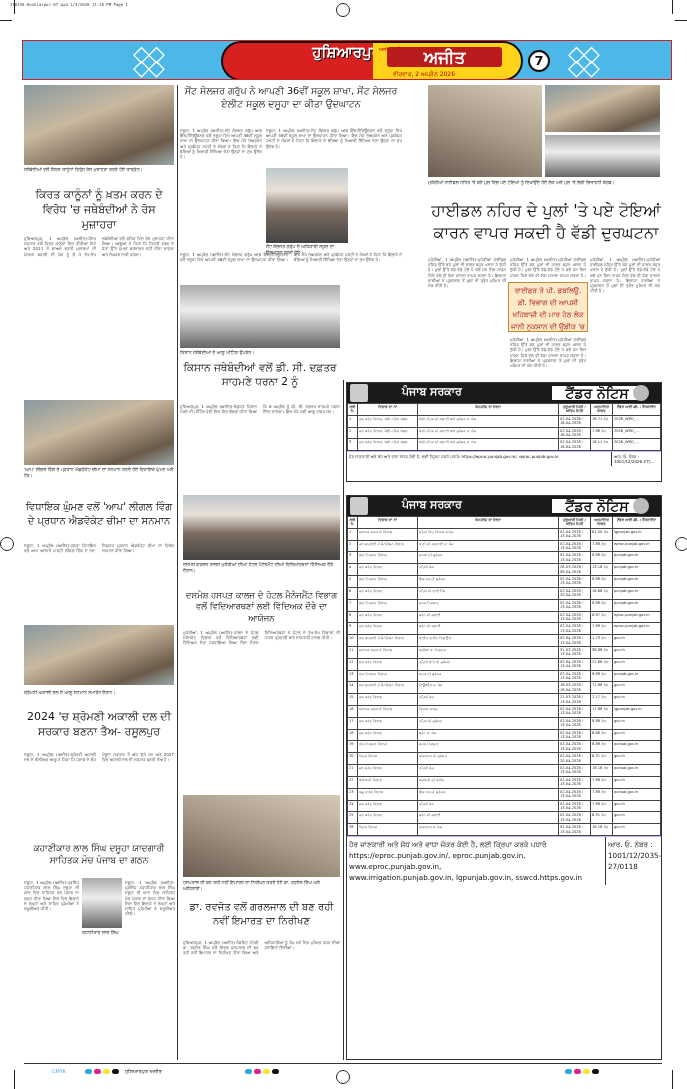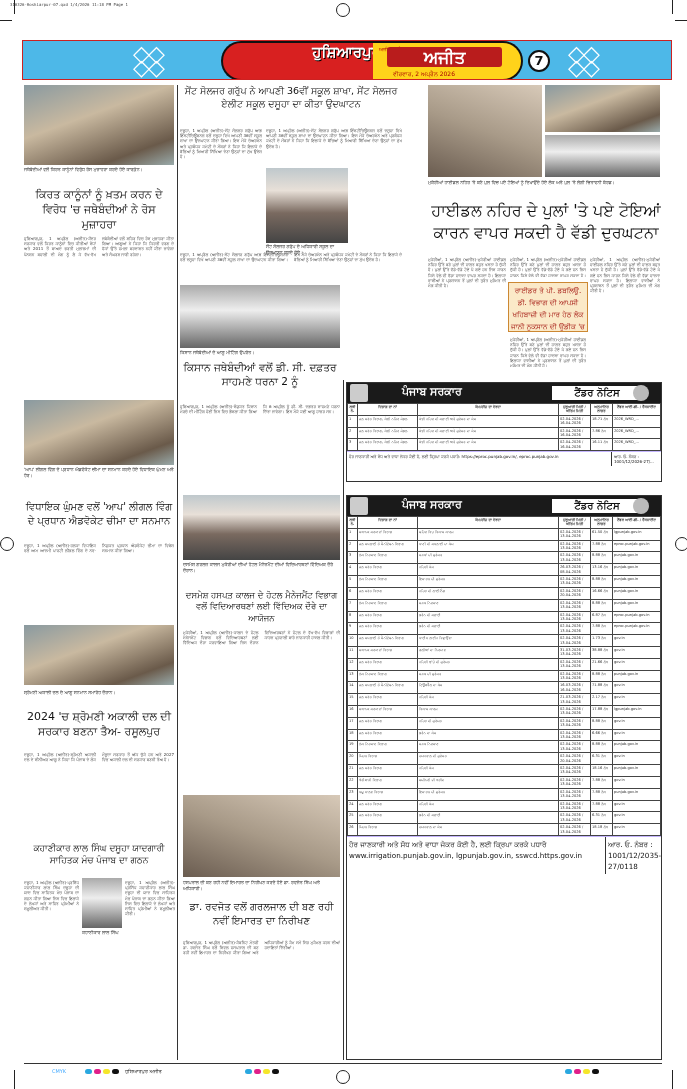--- a/index.html
+++ b/index.html
@@ -28,21 +28,21 @@
 .body{position:absolute;font-size:4px;line-height:5.2px;color:#333;text-align:justify;overflow:hidden}
 .body.cols{column-count:2;column-gap:6px}
 .rule{position:absolute;background:#333}
 
 .quote{position:absolute;background:#fbe9c8;border:1px solid #c83;color:#a3150f;font-size:7.2px;line-height:12px;text-align:center;padding:2px}
 
 .tender{position:absolute;border:1px solid #333;background:#fff}
 .tender .bar{height:20px;background:#1a1a1a;position:relative}
 .tender .bar .emb{position:absolute;left:3px;top:1px;width:18px;height:18px;background:#ccc;border-radius:2px}
 .tender .bar .gov{position:absolute;left:55px;top:2px;color:#fff;font-size:11px;font-weight:bold}
-.tender .bar .tn{position:absolute;left:205px;top:3px;width:90px;height:14px;background:#fff;color:#111;font-size:10px;text-align:center;line-height:14px;font-weight:bold}
+.tender .bar .tn{position:absolute;left:205px;top:3px;width:90px;height:14px;background:#fff;color:#111;font-size:14px;text-align:center;line-height:14px;font-weight:bold}
 .tender .bar .seal{position:absolute;right:12px;top:2px;width:16px;height:16px;background:#bbb;border-radius:50%}
 .tender table{width:100%;border-collapse:collapse;font-size:3.6px;line-height:4.4px}
 .tender th,.tender td{border:1px solid #444;padding:1px;vertical-align:top;color:#333}
 .tender th{font-weight:bold;text-align:center}
 .tender .foot{display:flex;border-top:1px solid #c4b5fd;font-size:4px}
 .tender .foot .l{flex:1;padding:2px}
 .tender .foot .r{width:50px;border-left:1px solid #333;padding:2px}
 .bigfoot{font-size:7.2px !important;line-height:11px}
 .colorbar{position:absolute;display:flex;gap:2px}
 .colorbar span{width:7px;height:5px;border-radius:3px}
@@ -408,20 +408,21 @@
           <td>ਹਸਪਤਾਲ ਦਾ ਕੰਮ</td>
           <td>02-04-2026 / 13-04-2026</td>
           <td>18.18 ਲੱਖ</td>
           <td>gov.in</td>
         </tr>
       </tbody>
   </table>
   <div class="foot bigfoot">
     <div class="l">
       <div>ਹੋਰ ਜਾਣਕਾਰੀ ਅਤੇ ਸੋਧ ਅਤੇ ਵਾਧਾ ਜੇਕਰ ਕੋਈ ਹੈ, ਲਈ ਕ੍ਰਿਪਾ ਕਰਕੇ ਪਧਾਰੋ</div>
+      <div>https://eproc.punjab.gov.in/, eproc.punjab.gov.in, www.eproc.punjab.gov.in,</div>
       <div>www.irrigation.punjab.gov.in, lgpunjab.gov.in, sswcd.https.gov.in</div>
     </div>
     <div class="r" style="width:56px">
       <div>ਆਰ. ਓ. ਨੰਬਰ :</div>
       <div>1001/12/2035-27/0118</div>
     </div>
   </div>
 </div>
 
 <div class="rule" style="left:177px;top:85px;width:1px;height:975px"></div>

